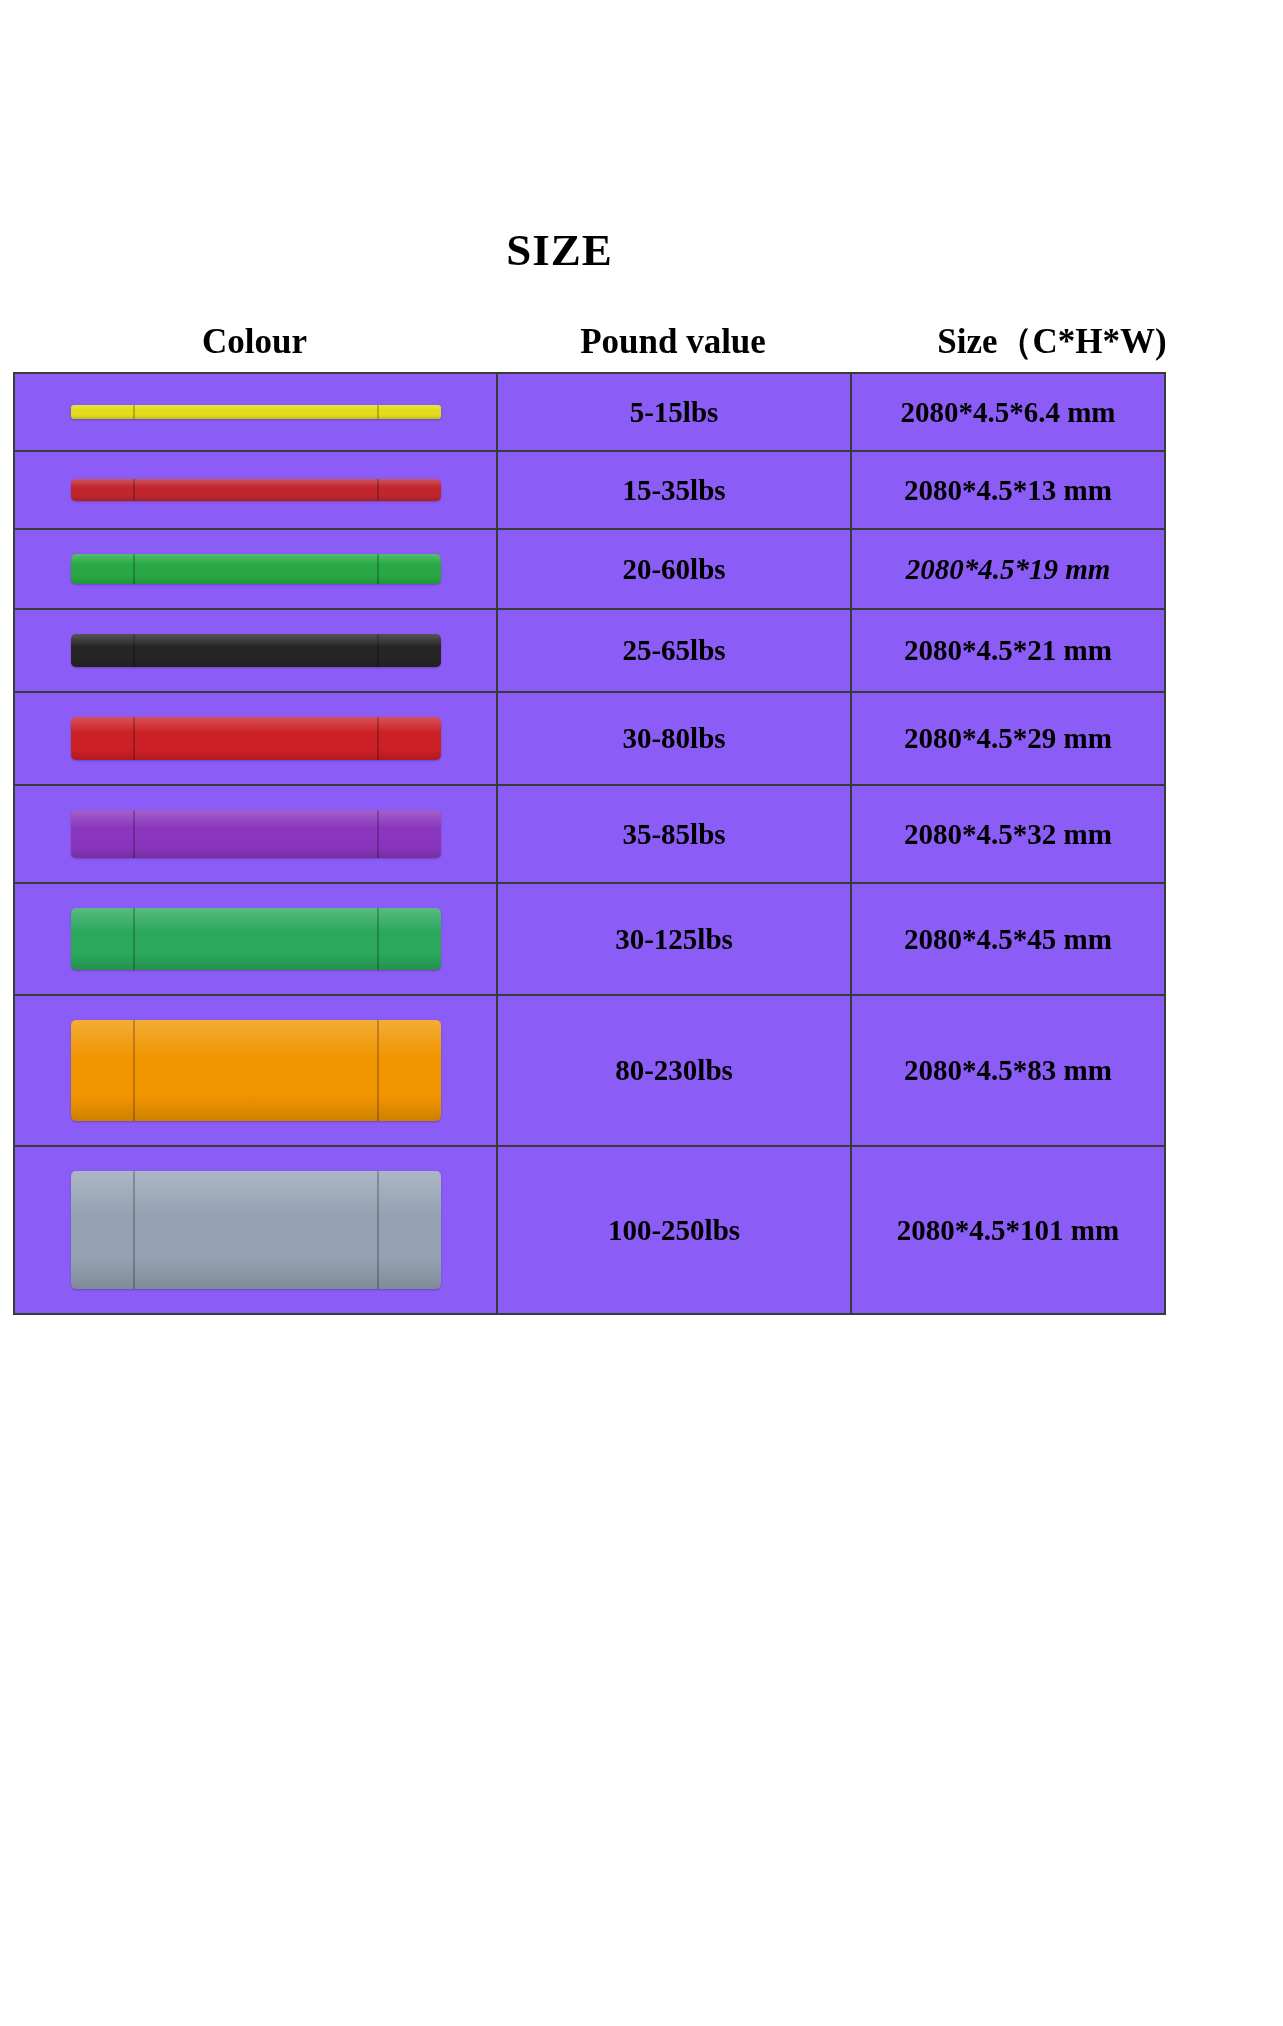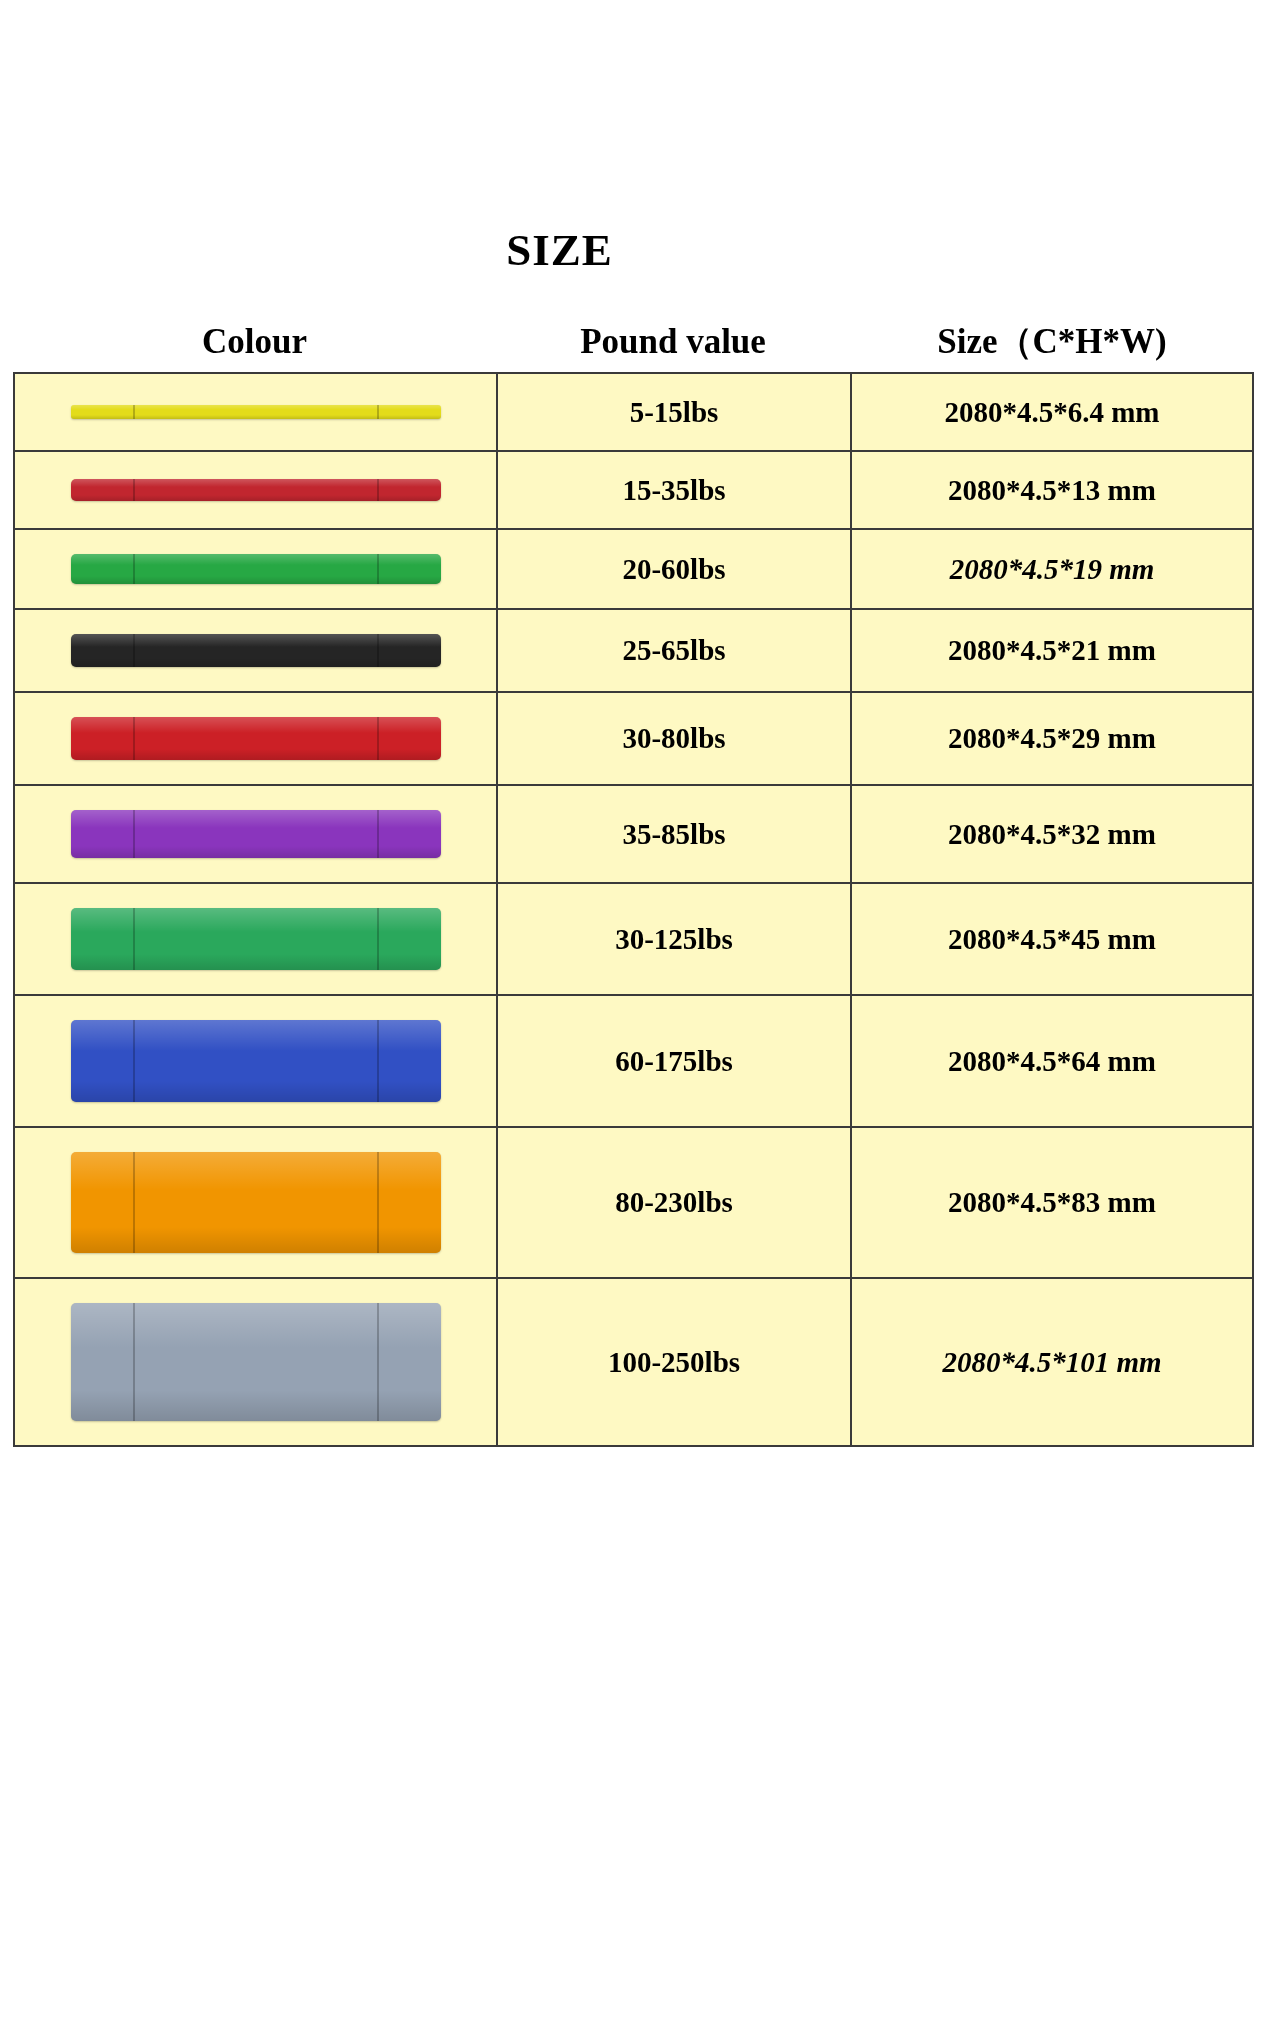--- a/index.html
+++ b/index.html
@@ -57,24 +57,24 @@
   }
   .head-colour { left: 0px;   width: 483px; }
   .head-pound  { left: 483px; width: 354px; }
   .head-size   { left: 837px; width: 404px; }
 
   
   .table {
     position: absolute;
     left: 13px;
     top: 372px;
-    width: 1241px;
+    width: 1153px;
     border: 2px solid #3a3a3a;
     box-sizing: border-box;
-    background: #fef9c3;
+    background: #8b5cf6;
   }
   .row {
     display: flex;
     width: 100%;
     border-bottom: 2px solid #3a3a3a;
     box-sizing: border-box;
   }
   .row:last-child { border-bottom: none; }
 
   .cell-colour {
@@ -287,38 +287,20 @@
           </div>
         </div>
         <div class="cell-pound" style="height: 110px;">
           <span>30-125lbs</span>
         </div>
         <div class="cell-size" style="height: 110px;">
           <span>2080*4.5*45 mm</span>
         </div>
       </div>
       <div class="row">
-        <div class="cell-colour" style="height: 130px;">
-          <div class="band-wrap">
-            <div class="band" style="height: 82px; background: rgb(49, 80, 196);">
-              <div class="gloss"></div>
-              <div class="shade"></div>
-              <div class="seam left"></div>
-              <div class="seam right"></div>
-            </div>
-          </div>
-        </div>
-        <div class="cell-pound" style="height: 130px;">
-          <span>60-175lbs</span>
-        </div>
-        <div class="cell-size" style="height: 130px;">
-          <span>2080*4.5*64 mm</span>
-        </div>
-      </div>
-      <div class="row">
         <div class="cell-colour" style="height: 149px;">
           <div class="band-wrap">
             <div class="band" style="height: 101px; background: rgb(241, 149, 0);">
               <div class="gloss"></div>
               <div class="shade"></div>
               <div class="seam left"></div>
               <div class="seam right"></div>
             </div>
           </div>
         </div>
@@ -336,19 +318,19 @@
               <div class="gloss"></div>
               <div class="shade"></div>
               <div class="seam left"></div>
               <div class="seam right"></div>
             </div>
           </div>
         </div>
         <div class="cell-pound" style="height: 166px;">
           <span>100-250lbs</span>
         </div>
-        <div class="cell-size" style="height: 166px; font-style: italic;">
+        <div class="cell-size" style="height: 166px;">
           <span>2080*4.5*101 mm</span>
         </div>
       </div>
     </div>
 
 </div>
 
 </body></html>

